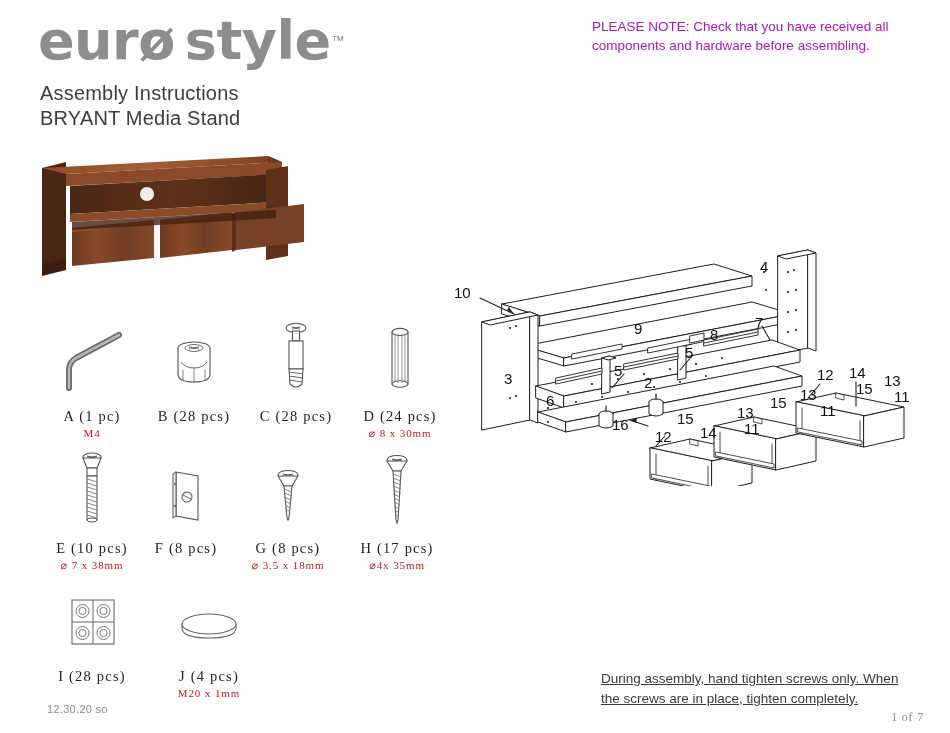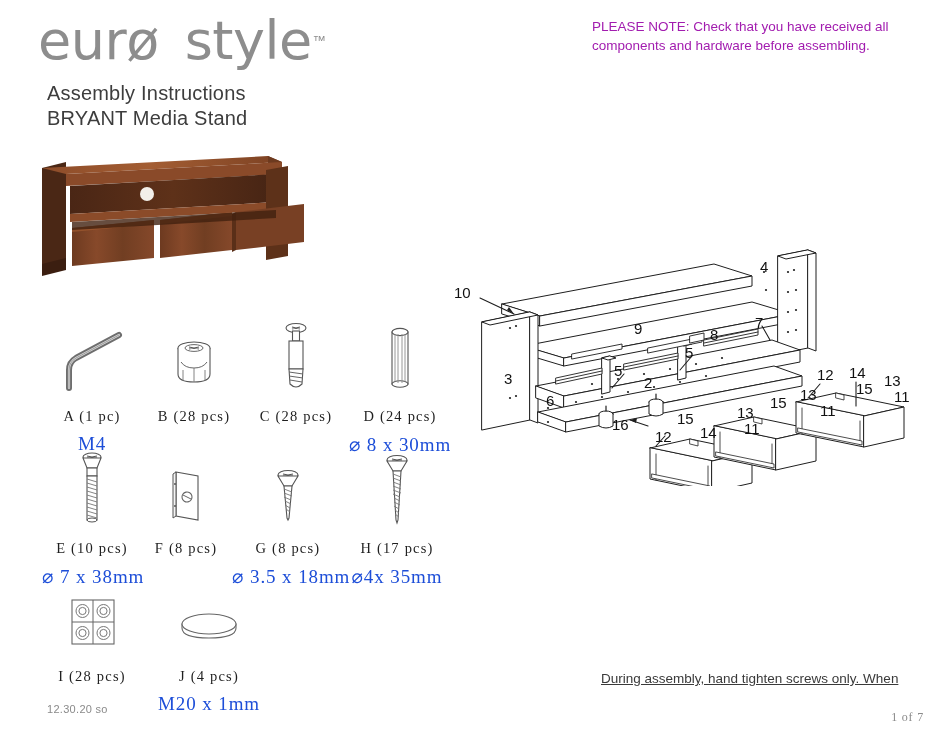--- a/index.html
+++ b/index.html
@@ -24,31 +24,31 @@
     left: 38px;
     top: 14px;
     font-family: "DejaVu Sans", sans-serif;
     font-size: 54px;
     letter-spacing: -0.5px;
     color: #8d8d8d;
     font-weight: 300;
     line-height: 1;
     white-space: nowrap;
   }
-  #brand-logo .lg-thin { font-weight: 400; }
+  #brand-logo .lg-thin { font-weight: 700; }
   #brand-logo .lg-tm {
     font-size: 13px;
     vertical-align: 14px;
     letter-spacing: 0;
     margin-left: 1px;
   }
 
   #doc-subtitle, #doc-title {
     position: absolute;
-    left: 47px;
+    left: 40px;
     font-size: 20px;
     color: #3d3d3d;
     font-weight: 400;
     letter-spacing: 0.2px;
     white-space: nowrap;
   }
   #doc-subtitle { top: 82px; }
   #doc-title { top: 107px; }
 
   #please-note {
@@ -85,25 +85,25 @@
   .part-label {
     font-family: "Liberation Serif", serif;
     font-size: 14.5px;
     letter-spacing: 1.2px;
     color: #1f1f1f;
     white-space: nowrap;
     margin-top: 12px;
   }
   .part-spec {
     font-family: "Liberation Serif", serif;
-    font-size: 19px;
+    font-size: 11px;
     letter-spacing: 0.9px;
-    color: #1d4ed8;
+    color: #b91c1c;
     white-space: nowrap;
-    margin-top: 8px;
+    margin-top: 2px;
   }
 
   
   #exploded-diagram {
     position: absolute;
     left: 452px;
     top: 236px;
     width: 496px;
     height: 250px;
   }
@@ -135,21 +135,21 @@
     top: 710px;
     font-family: "Liberation Serif", serif;
     font-size: 12px;
     color: #8a8a8a;
     letter-spacing: 0.8px;
   }
 </style>
 </head>
 <body>
 
-<div id="brand-logo"><span class="lg-thin">eur</span><span class="lg-thin">ø</span><span class="lg-thin" style="margin-left:26px">style</span><span class="lg-tm">™</span></div>
+<div id="brand-logo"><span class="lg-thin">eur</span><span class="lg-thin">ø</span><span class="lg-thin" style="margin-left:10px">style</span><span class="lg-tm">™</span></div>
 
 <div id="doc-subtitle">Assembly Instructions</div>
 <div id="doc-title">BRYANT Media Stand</div>
 
 <div id="please-note">
   <span class="pn-line">PLEASE NOTE: Check that you have received all</span>
   <span class="pn-line">components and hardware before assembling.</span>
 </div>
 
 <div id="product-photo">
@@ -533,16 +533,17 @@
       <text x="368" y="180">11</text>
       <text x="404" y="158">15</text>
       <text x="432" y="150">13</text>
       <text x="442" y="166">11</text>
     </g>
   </svg>
 </div>
 
 <div id="assembly-note">
   <span class="an-line">During assembly, hand tighten screws only. When</span>
+  <span class="an-line">the screws are in place, tighten completely.</span>
 </div>
 
 <div id="revision-stamp">12.30.20 so</div>
 <div id="page-number">1 of 7</div>
 
 </body></html>

